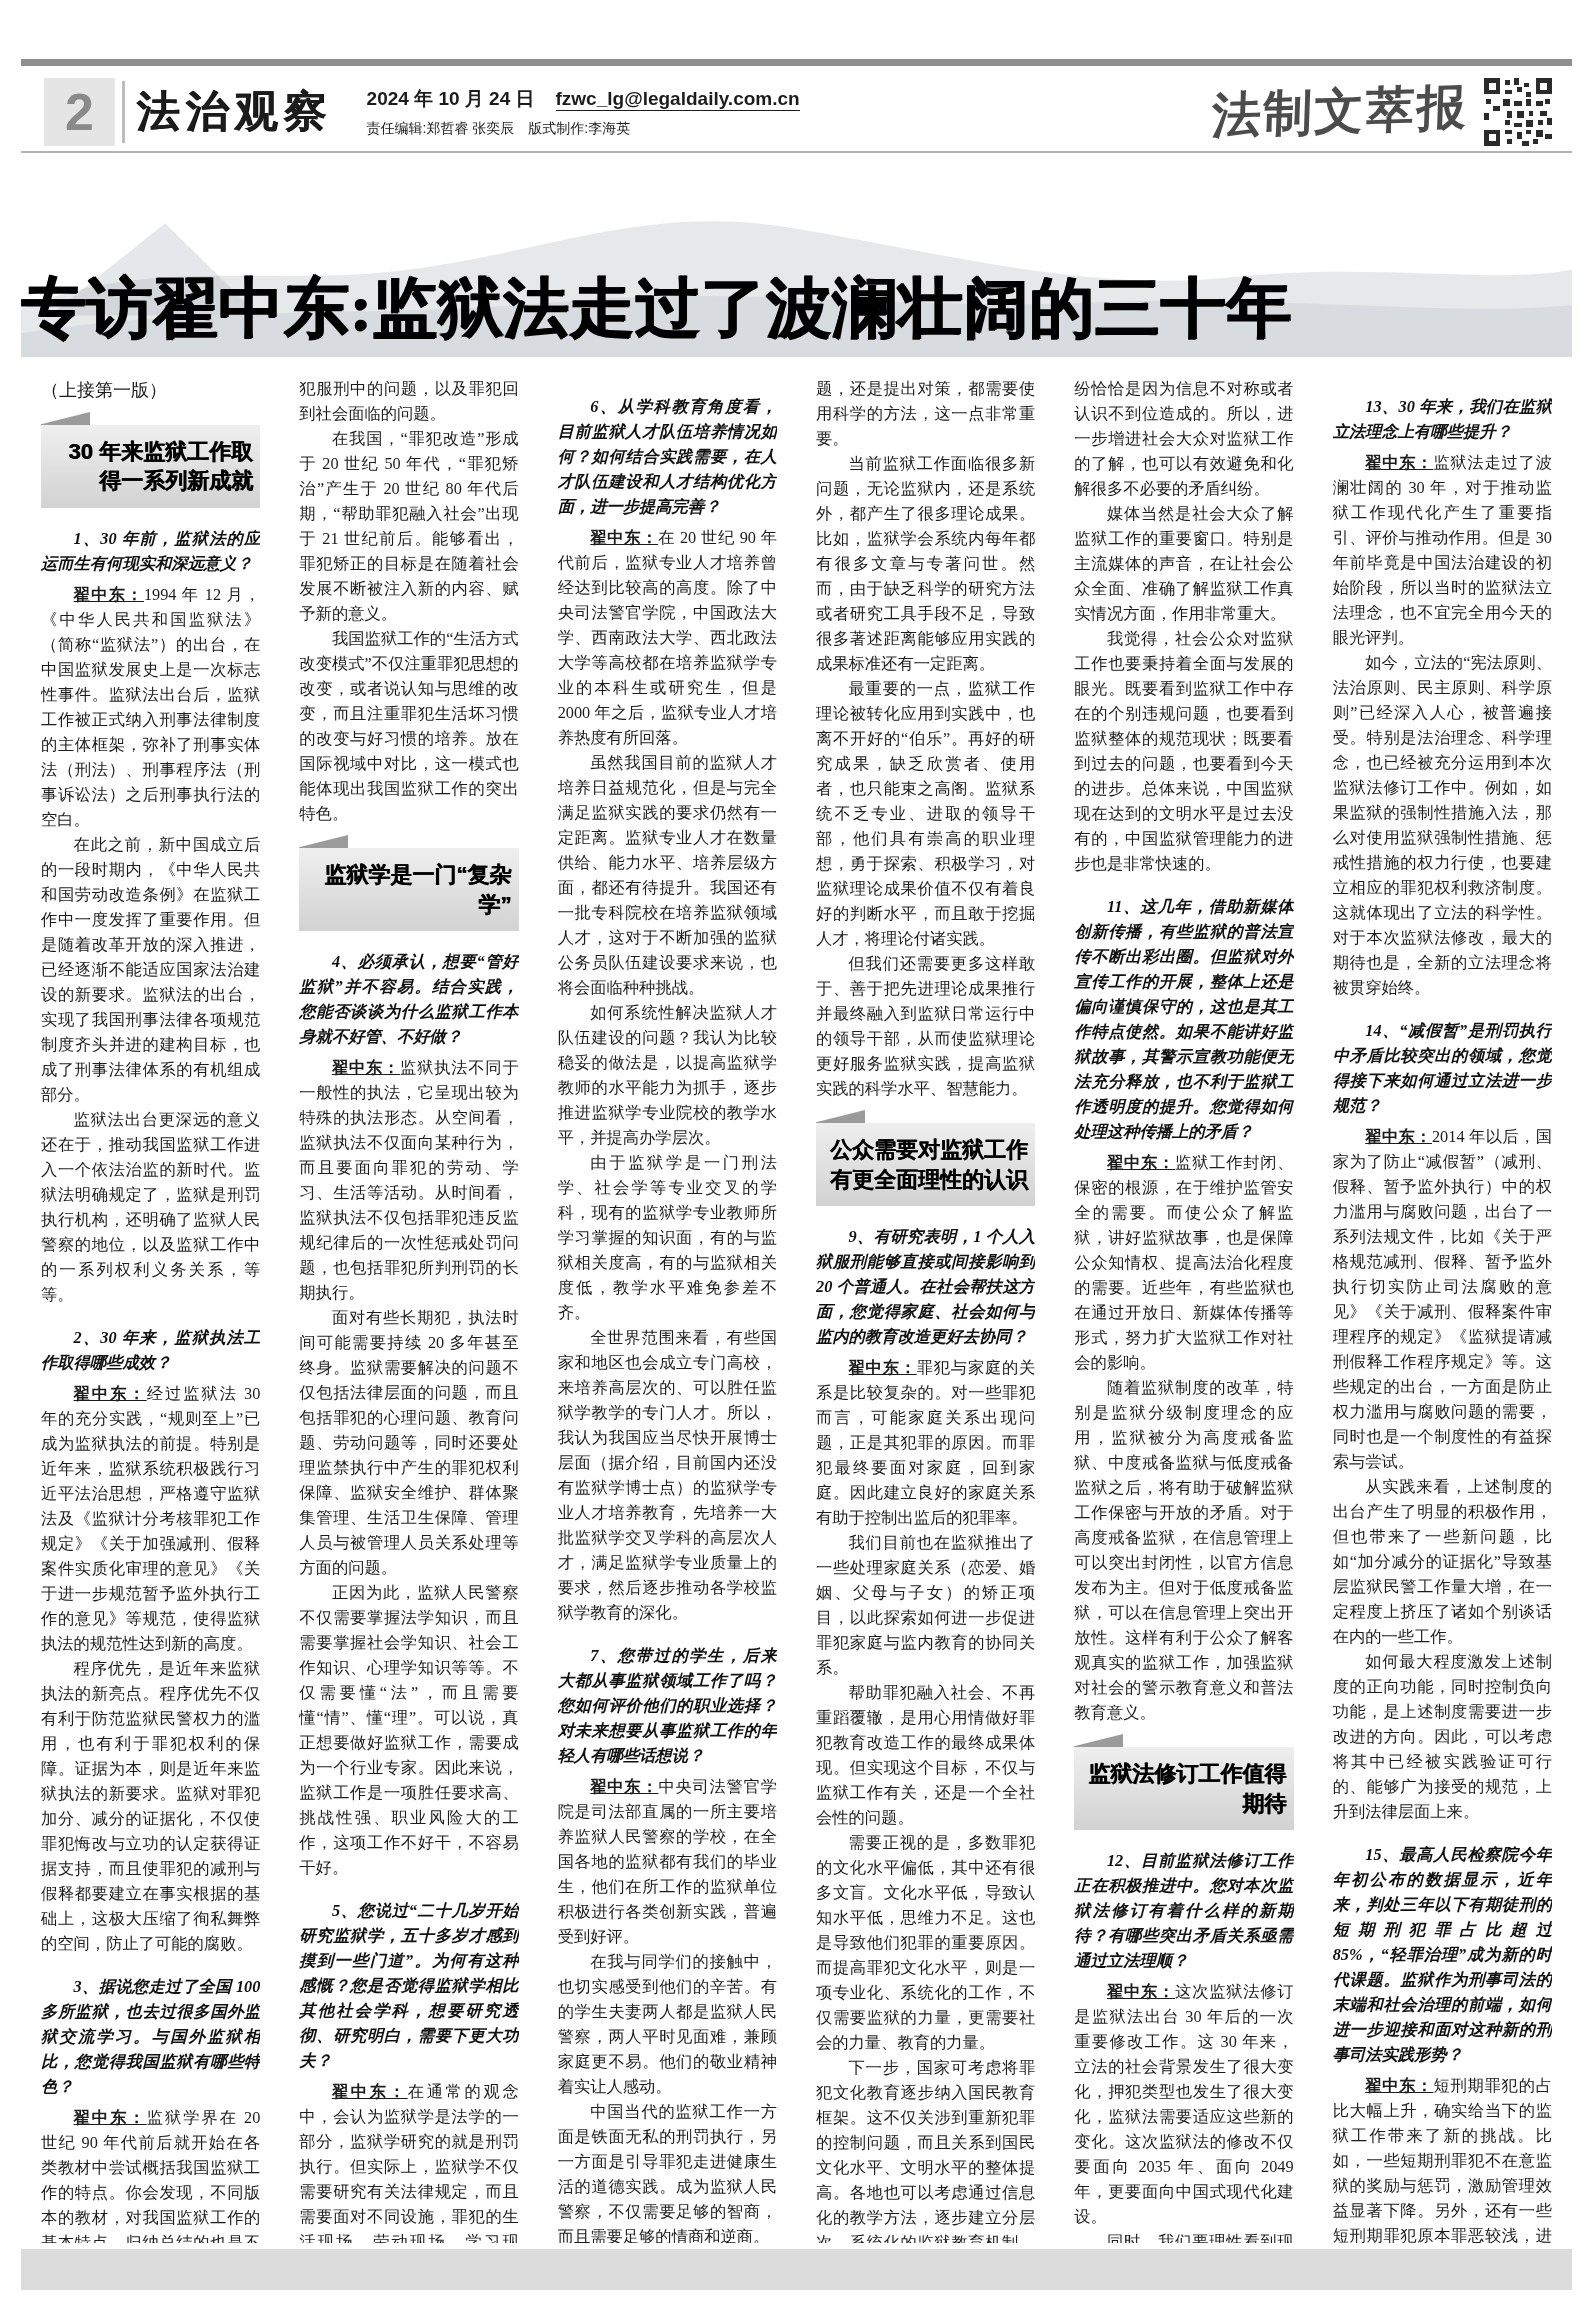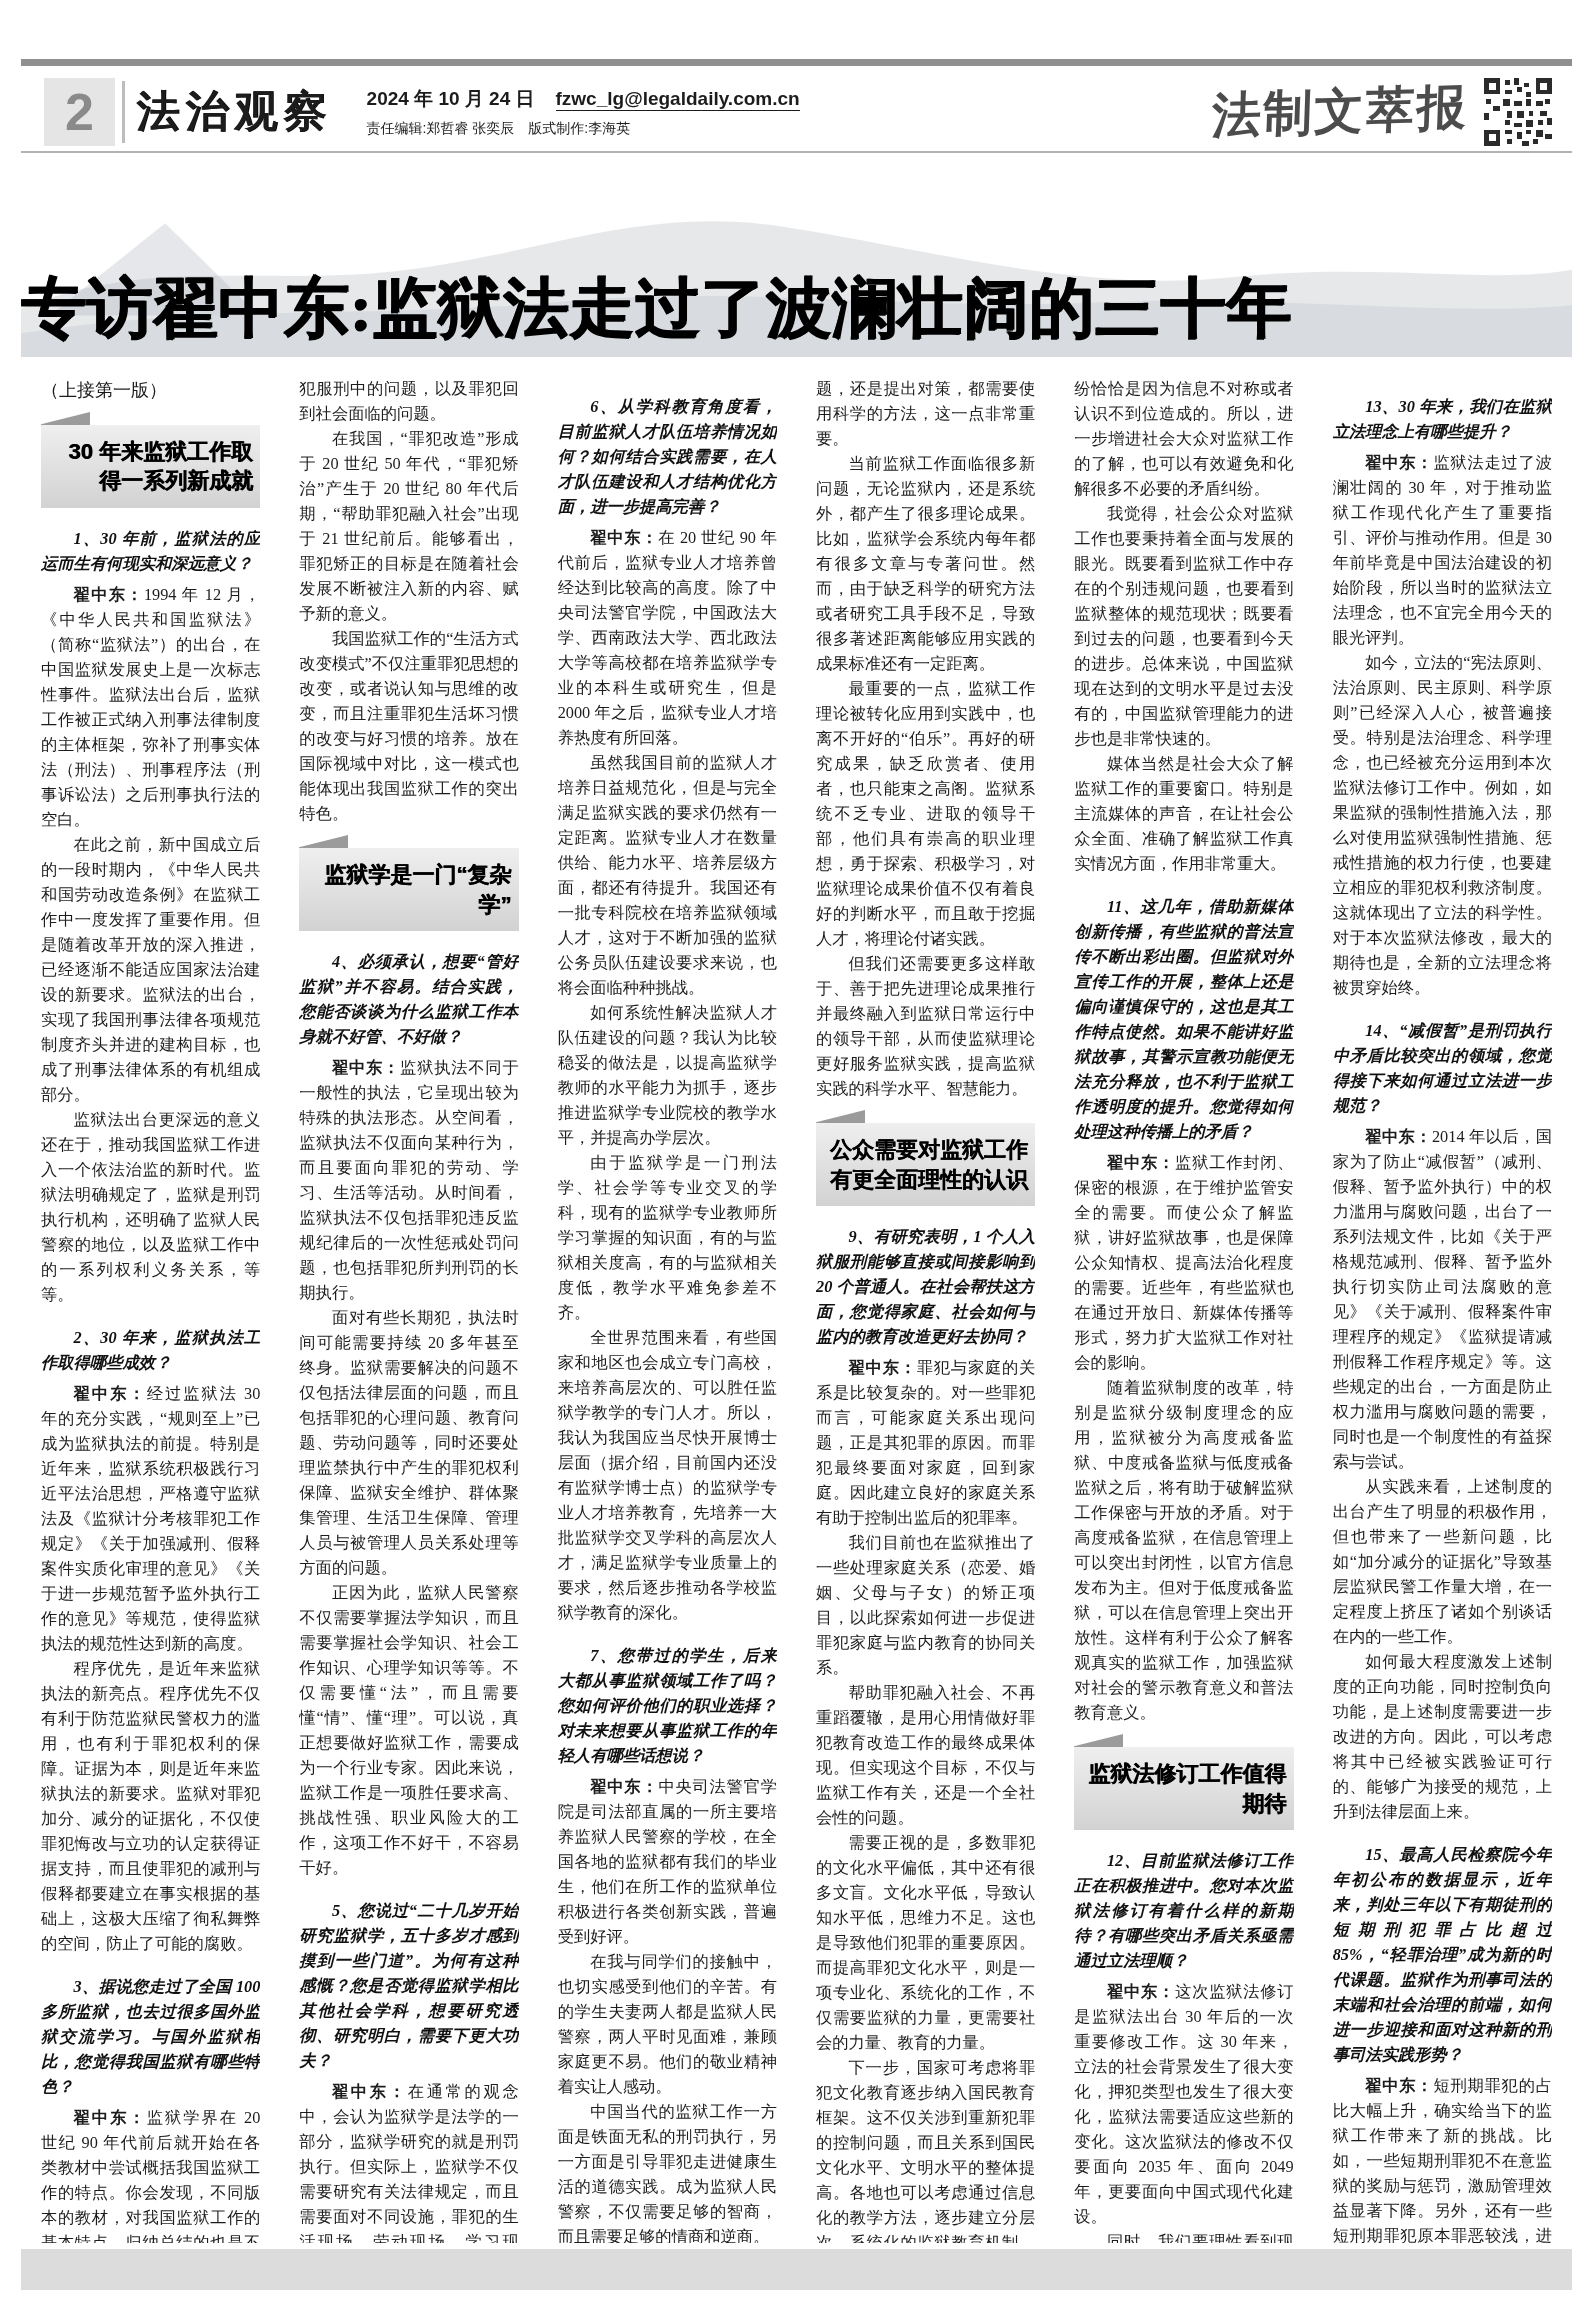--- a/index.html
+++ b/index.html
@@ -29,21 +29,21 @@
   #headline{position:absolute;left:0;right:0;top:111px;text-align:left;font-size:65px;font-weight:bold;
             letter-spacing:0.7px;white-space:nowrap;color:#000;
             font-family:"Liberation Serif","DejaVu Serif",serif;text-shadow:1.5px 0 0 #000,0 0.7px 0 #000;}
   
   #columns{position:absolute;left:41px;right:41px;top:376px;height:1867px;display:flex;gap:39px;}
   .col{flex:1 1 0;overflow:hidden;font-size:16.3px;line-height:25px;text-align:justify;}
   .col p{margin:0;text-indent:2em;}
   .col p.cont{text-indent:0;}
   .col p.note{text-indent:0;font-size:18px;margin:1.5px 0 10.4px;}
   .col p.q{font-style:italic;font-weight:bold;margin:18px 0 6px;color:#111;}
-  .col p strong{font-style:normal;font-weight:bold;}
+  .col p strong{font-style:normal;font-weight:bold;text-decoration:underline;}
   .flag{position:relative;background:linear-gradient(180deg,#efefef 0%,#d2d2d2 100%);
         margin:22px 0 16.3px;padding:12px 7.4px;text-align:right;font-family:"Liberation Sans",sans-serif;
         font-size:22px;font-weight:bold;line-height:1.35;color:#000;text-shadow:0.7px 0 0 #000;}
   .flag::before{content:"";position:absolute;left:-3px;top:-12.6px;width:0;height:0;
         border-style:solid;border-width:0 0 13.3px 52px;border-color:transparent transparent #9b9b9b transparent;}
   
   #footer-bar{position:absolute;left:21px;right:21px;top:2249px;height:41px;background:#dcdcdc;}
 </style>
 </head>
 <body>
@@ -169,22 +169,22 @@
         <div class="flag">公众需要对监狱工作有更全面理性的认识</div>
         <p class="q">9、有研究表明，1 个人入狱服刑能够直接或间接影响到 20 个普通人。在社会帮扶这方面，您觉得家庭、社会如何与监内的教育改造更好去协同？</p>
         <p class="p"><strong>翟中东：</strong>罪犯与家庭的关系是比较复杂的。对一些罪犯而言，可能家庭关系出现问题，正是其犯罪的原因。而罪犯最终要面对家庭，回到家庭。因此建立良好的家庭关系有助于控制出监后的犯罪率。</p>
         <p class="p">我们目前也在监狱推出了一些处理家庭关系（恋爱、婚姻、父母与子女）的矫正项目，以此探索如何进一步促进罪犯家庭与监内教育的协同关系。</p>
         <p class="p">帮助罪犯融入社会、不再重蹈覆辙，是用心用情做好罪犯教育改造工作的最终成果体现。但实现这个目标，不仅与监狱工作有关，还是一个全社会性的问题。</p>
         <p class="p">需要正视的是，多数罪犯的文化水平偏低，其中还有很多文盲。文化水平低，导致认知水平低，思维力不足。这也是导致他们犯罪的重要原因。而提高罪犯文化水平，则是一项专业化、系统化的工作，不仅需要监狱的力量，更需要社会的力量、教育的力量。</p>
         <p class="p">下一步，国家可考虑将罪犯文化教育逐步纳入国民教育框架。这不仅关涉到重新犯罪的控制问题，而且关系到国民文化水平、文明水平的整体提高。各地也可以考虑通过信息化的教学方法，逐步建立分层次、系统化的监狱教育机制。比如，将小学文化教育送到监狱，解决罪犯文盲问题；将中学文化教育送到监狱，解决罪犯小学文化问题；同时，鼓励罪犯参加高等教育学习，促进罪犯群体整体文化水平和守法意识的提升。</p>
       </div>
       <div class="col">
         <p class="cont">纷恰恰是因为信息不对称或者认识不到位造成的。所以，进一步增进社会大众对监狱工作的了解，也可以有效避免和化解很多不必要的矛盾纠纷。</p>
+        <p class="p">媒体当然是社会大众了解监狱工作的重要窗口。特别是主流媒体的声音，在让社会公众全面、准确了解监狱工作真实情况方面，作用非常重大。</p>
         <p class="p">我觉得，社会公众对监狱工作也要秉持着全面与发展的眼光。既要看到监狱工作中存在的个别违规问题，也要看到监狱整体的规范现状；既要看到过去的问题，也要看到今天的进步。总体来说，中国监狱现在达到的文明水平是过去没有的，中国监狱管理能力的进步也是非常快速的。</p>
-        <p class="p">媒体当然是社会大众了解监狱工作的重要窗口。特别是主流媒体的声音，在让社会公众全面、准确了解监狱工作真实情况方面，作用非常重大。</p>
         <p class="q">11、这几年，借助新媒体创新传播，有些监狱的普法宣传不断出彩出圈。但监狱对外宣传工作的开展，整体上还是偏向谨慎保守的，这也是其工作特点使然。如果不能讲好监狱故事，其警示宣教功能便无法充分释放，也不利于监狱工作透明度的提升。您觉得如何处理这种传播上的矛盾？</p>
         <p class="p"><strong>翟中东：</strong>监狱工作封闭、保密的根源，在于维护监管安全的需要。而使公众了解监狱，讲好监狱故事，也是保障公众知情权、提高法治化程度的需要。近些年，有些监狱也在通过开放日、新媒体传播等形式，努力扩大监狱工作对社会的影响。</p>
         <p class="p">随着监狱制度的改革，特别是监狱分级制度理念的应用，监狱被分为高度戒备监狱、中度戒备监狱与低度戒备监狱之后，将有助于破解监狱工作保密与开放的矛盾。对于高度戒备监狱，在信息管理上可以突出封闭性，以官方信息发布为主。但对于低度戒备监狱，可以在信息管理上突出开放性。这样有利于公众了解客观真实的监狱工作，加强监狱对社会的警示教育意义和普法教育意义。</p>
         <div class="flag">监狱法修订工作值得期待</div>
         <p class="q">12、目前监狱法修订工作正在积极推进中。您对本次监狱法修订有着什么样的新期待？有哪些突出矛盾关系亟需通过立法理顺？</p>
         <p class="p"><strong>翟中东：</strong>这次监狱法修订是监狱法出台 30 年后的一次重要修改工作。这 30 年来，立法的社会背景发生了很大变化，押犯类型也发生了很大变化，监狱法需要适应这些新的变化。这次监狱法的修改不仅要面向 2035 年、面向 2049 年，更要面向中国式现代化建设。</p>
         <p class="p">同时，我们要理性看到现行监狱法的不足。过去 30 年，监狱法在推进中国监狱工作步入新时代，为改革开放保驾护航等方面，发挥了十分重要的作用。但是，监狱法结构不尽合理、有些规定不适应社会发展需要等问题，也是需要正视的。这也是这次监狱法紧锣密鼓展开修订的原因。</p>
       </div>
       <div class="col">
         <p class="q">13、30 年来，我们在监狱立法理念上有哪些提升？</p>

